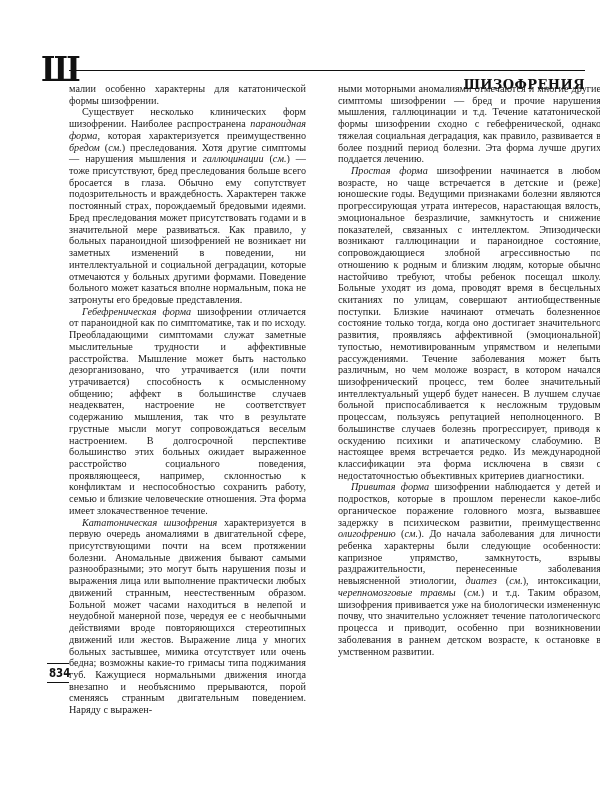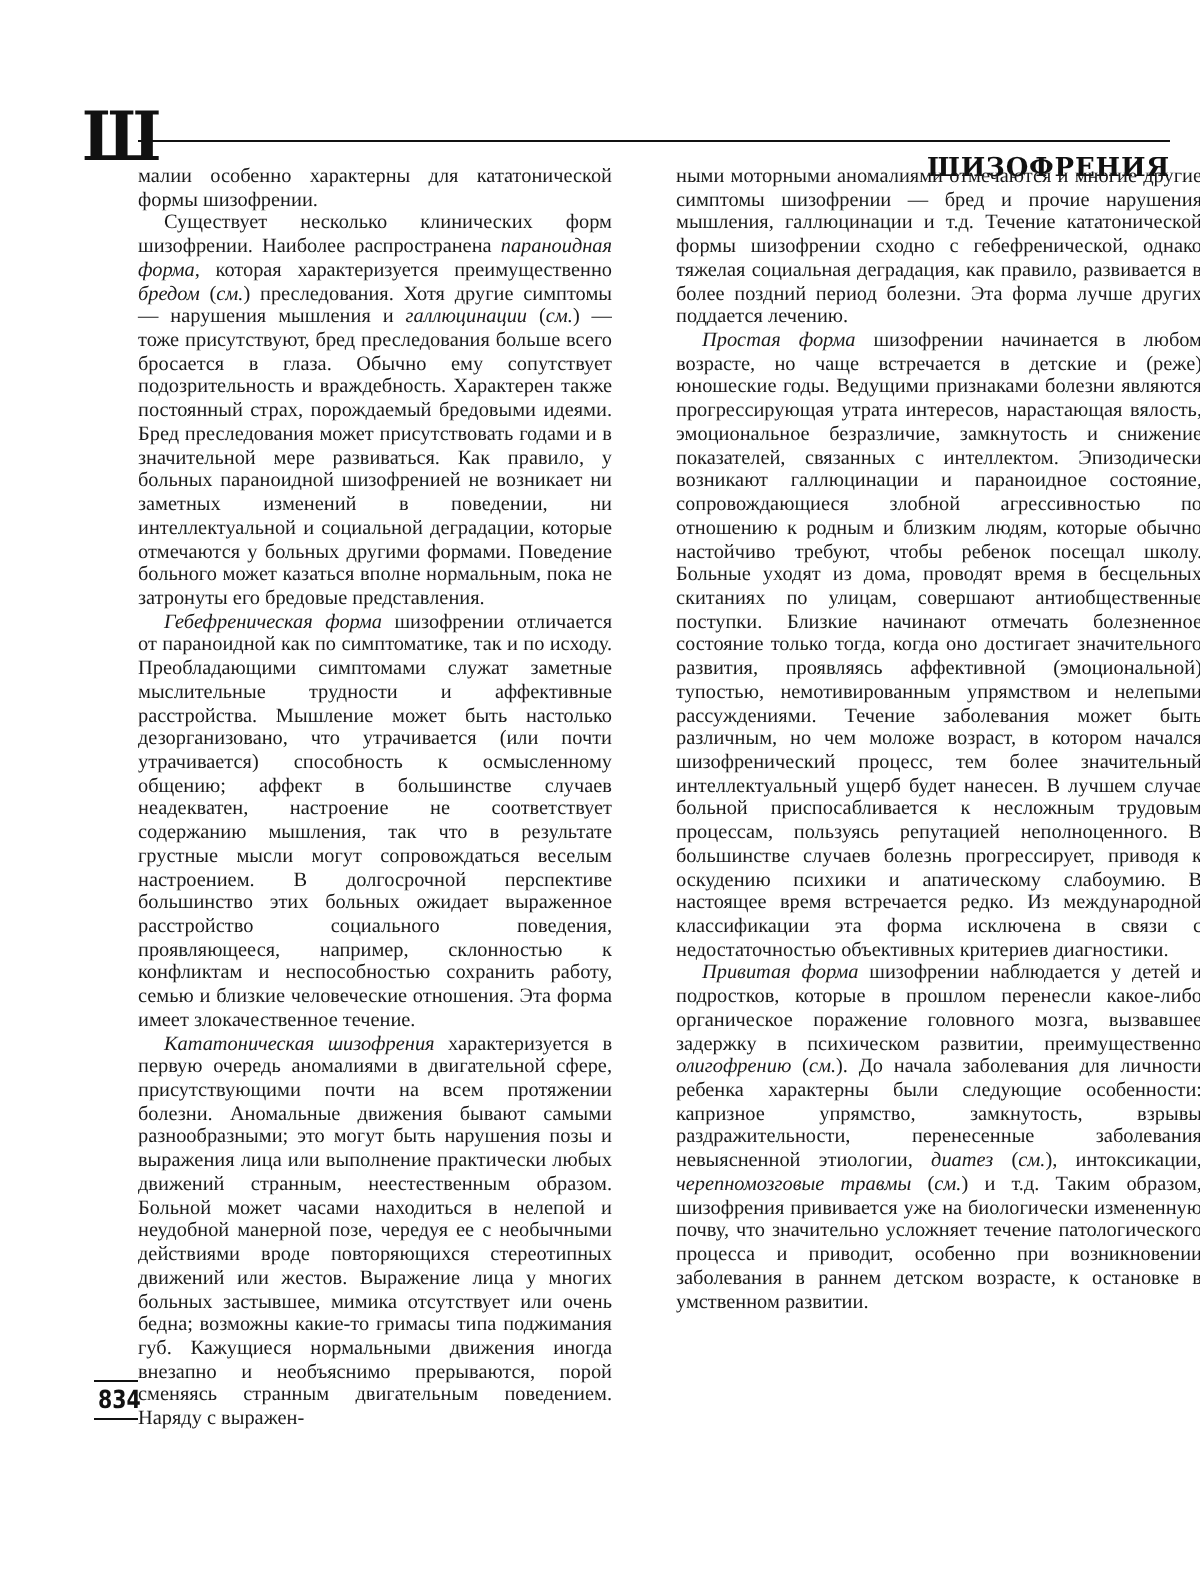--- a/index.html
+++ b/index.html
@@ -6,21 +6,21 @@
   body { width: 600px; height: 791px; position: relative; overflow: hidden; font-family: "Liberation Serif", "DejaVu Serif", serif; color: #1a1a1a; }
   .section-letter { position: absolute; left: 41px; top: 52px; font-family: "DejaVu Serif", serif; font-weight: bold; font-size: 34px; line-height: 34px; color: #111; transform: scaleX(0.92); transform-origin: left top; }
   .header-rule { position: absolute; left: 69px; top: 70px; width: 516px; height: 0; border-top: 1.2px solid #111; }
   .running-title { position: absolute; right: 15px; top: 49px; font-family: "DejaVu Serif", serif; font-weight: bold; font-size: 13px; letter-spacing: 0.4px; color: #111; margin-top: 28px; }
   .col { position: absolute; top: 83px; font-size: 10.2px; line-height: 11.72px; text-align: justify; hyphens: manual; }
   .col-left { left: 69px; width: 237px; }
   .col-right { left: 338px; width: 263px; }
   .col p { margin: 0; text-indent: 0; }
   .col p.indent { text-indent: 13px; }
   .col i { font-style: italic; }
-  .page-num-box { position: absolute; left: 47px; top: 690px; width: 22px; }
+  .page-num-box { position: absolute; left: 47px; top: 663px; width: 22px; }
   .page-num-rule { height: 0; border-top: 1px solid #111; width: 22px; }
   .page-num { font-family: "DejaVu Sans", sans-serif; font-size: 12.5px; font-weight: bold; line-height: 18px; text-align: center; color: #111; transform: scaleX(0.82); }
 </style>
 </head>
 <body>
 
 <div class="section-letter">Ш</div>
 <div class="header-rule"></div>
 <div class="running-title">ШИЗОФРЕНИЯ</div>
 

